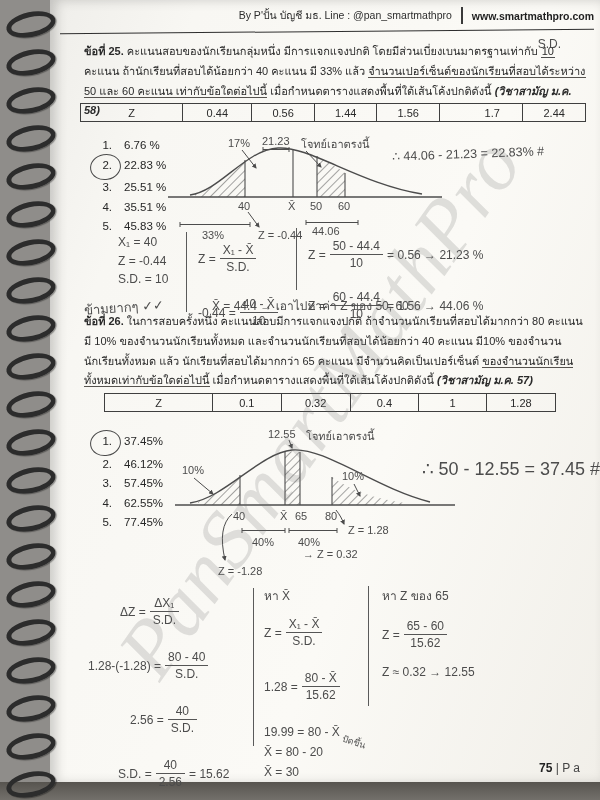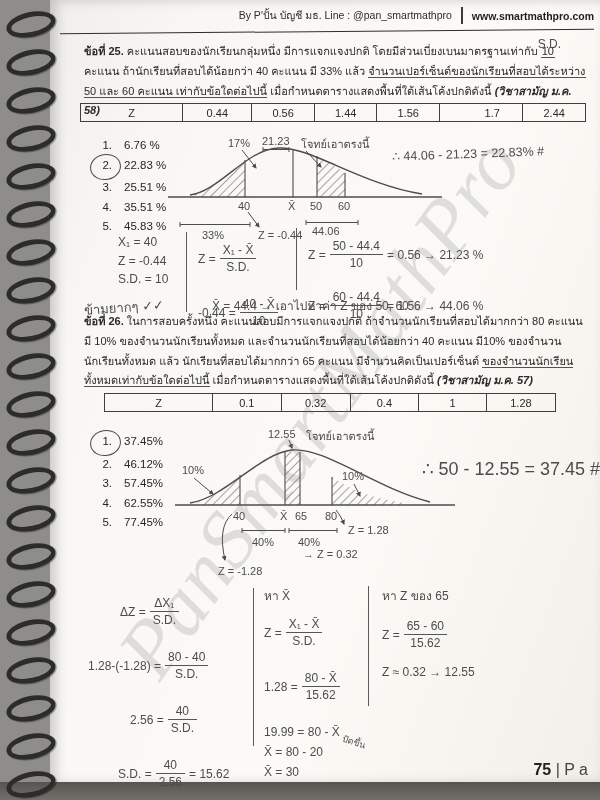--- a/index.html
+++ b/index.html
@@ -38,21 +38,21 @@
   .circle{position:absolute;left:-8px;top:-5px;width:29px;height:24px;
     border:1.6px solid #4a4a4a;border-radius:50%;transform:rotate(-10deg);}
   .hw{color:#4c4c4c;font-size:12px;white-space:nowrap;z-index:3;}
   .frac{display:inline-block;text-align:center;vertical-align:middle;margin:8px 4px;}
   .frac .fn{display:block;padding:0 3px 1px;border-bottom:1.4px solid #555;}
   .frac .fd{display:block;padding:1px 3px 0;}
   .wline{display:flex;align-items:center;margin-bottom:7px;}
   .vdiv{position:absolute;width:1.4px;background:#5a5a5a;z-index:2;}
   svg{overflow:visible;}
   svg text{fill:#4c4c4c;font-size:11px;font-family:"Liberation Sans","DejaVu Sans",sans-serif;}
-  .footer{position:absolute;right:12px;top:761px;font-size:16px;color:#222;z-index:3;}
+  .footer{position:absolute;right:20px;top:761px;font-size:12px;color:#222;z-index:3;}
   .footer b{font-weight:bold;}
 </style>
 </head>
 <body>
 
 <div class="photo">
   <div class="page"></div>
   <div class="bottom-band"></div>
   <div class="spiral">
       <div class="coil"></div>

